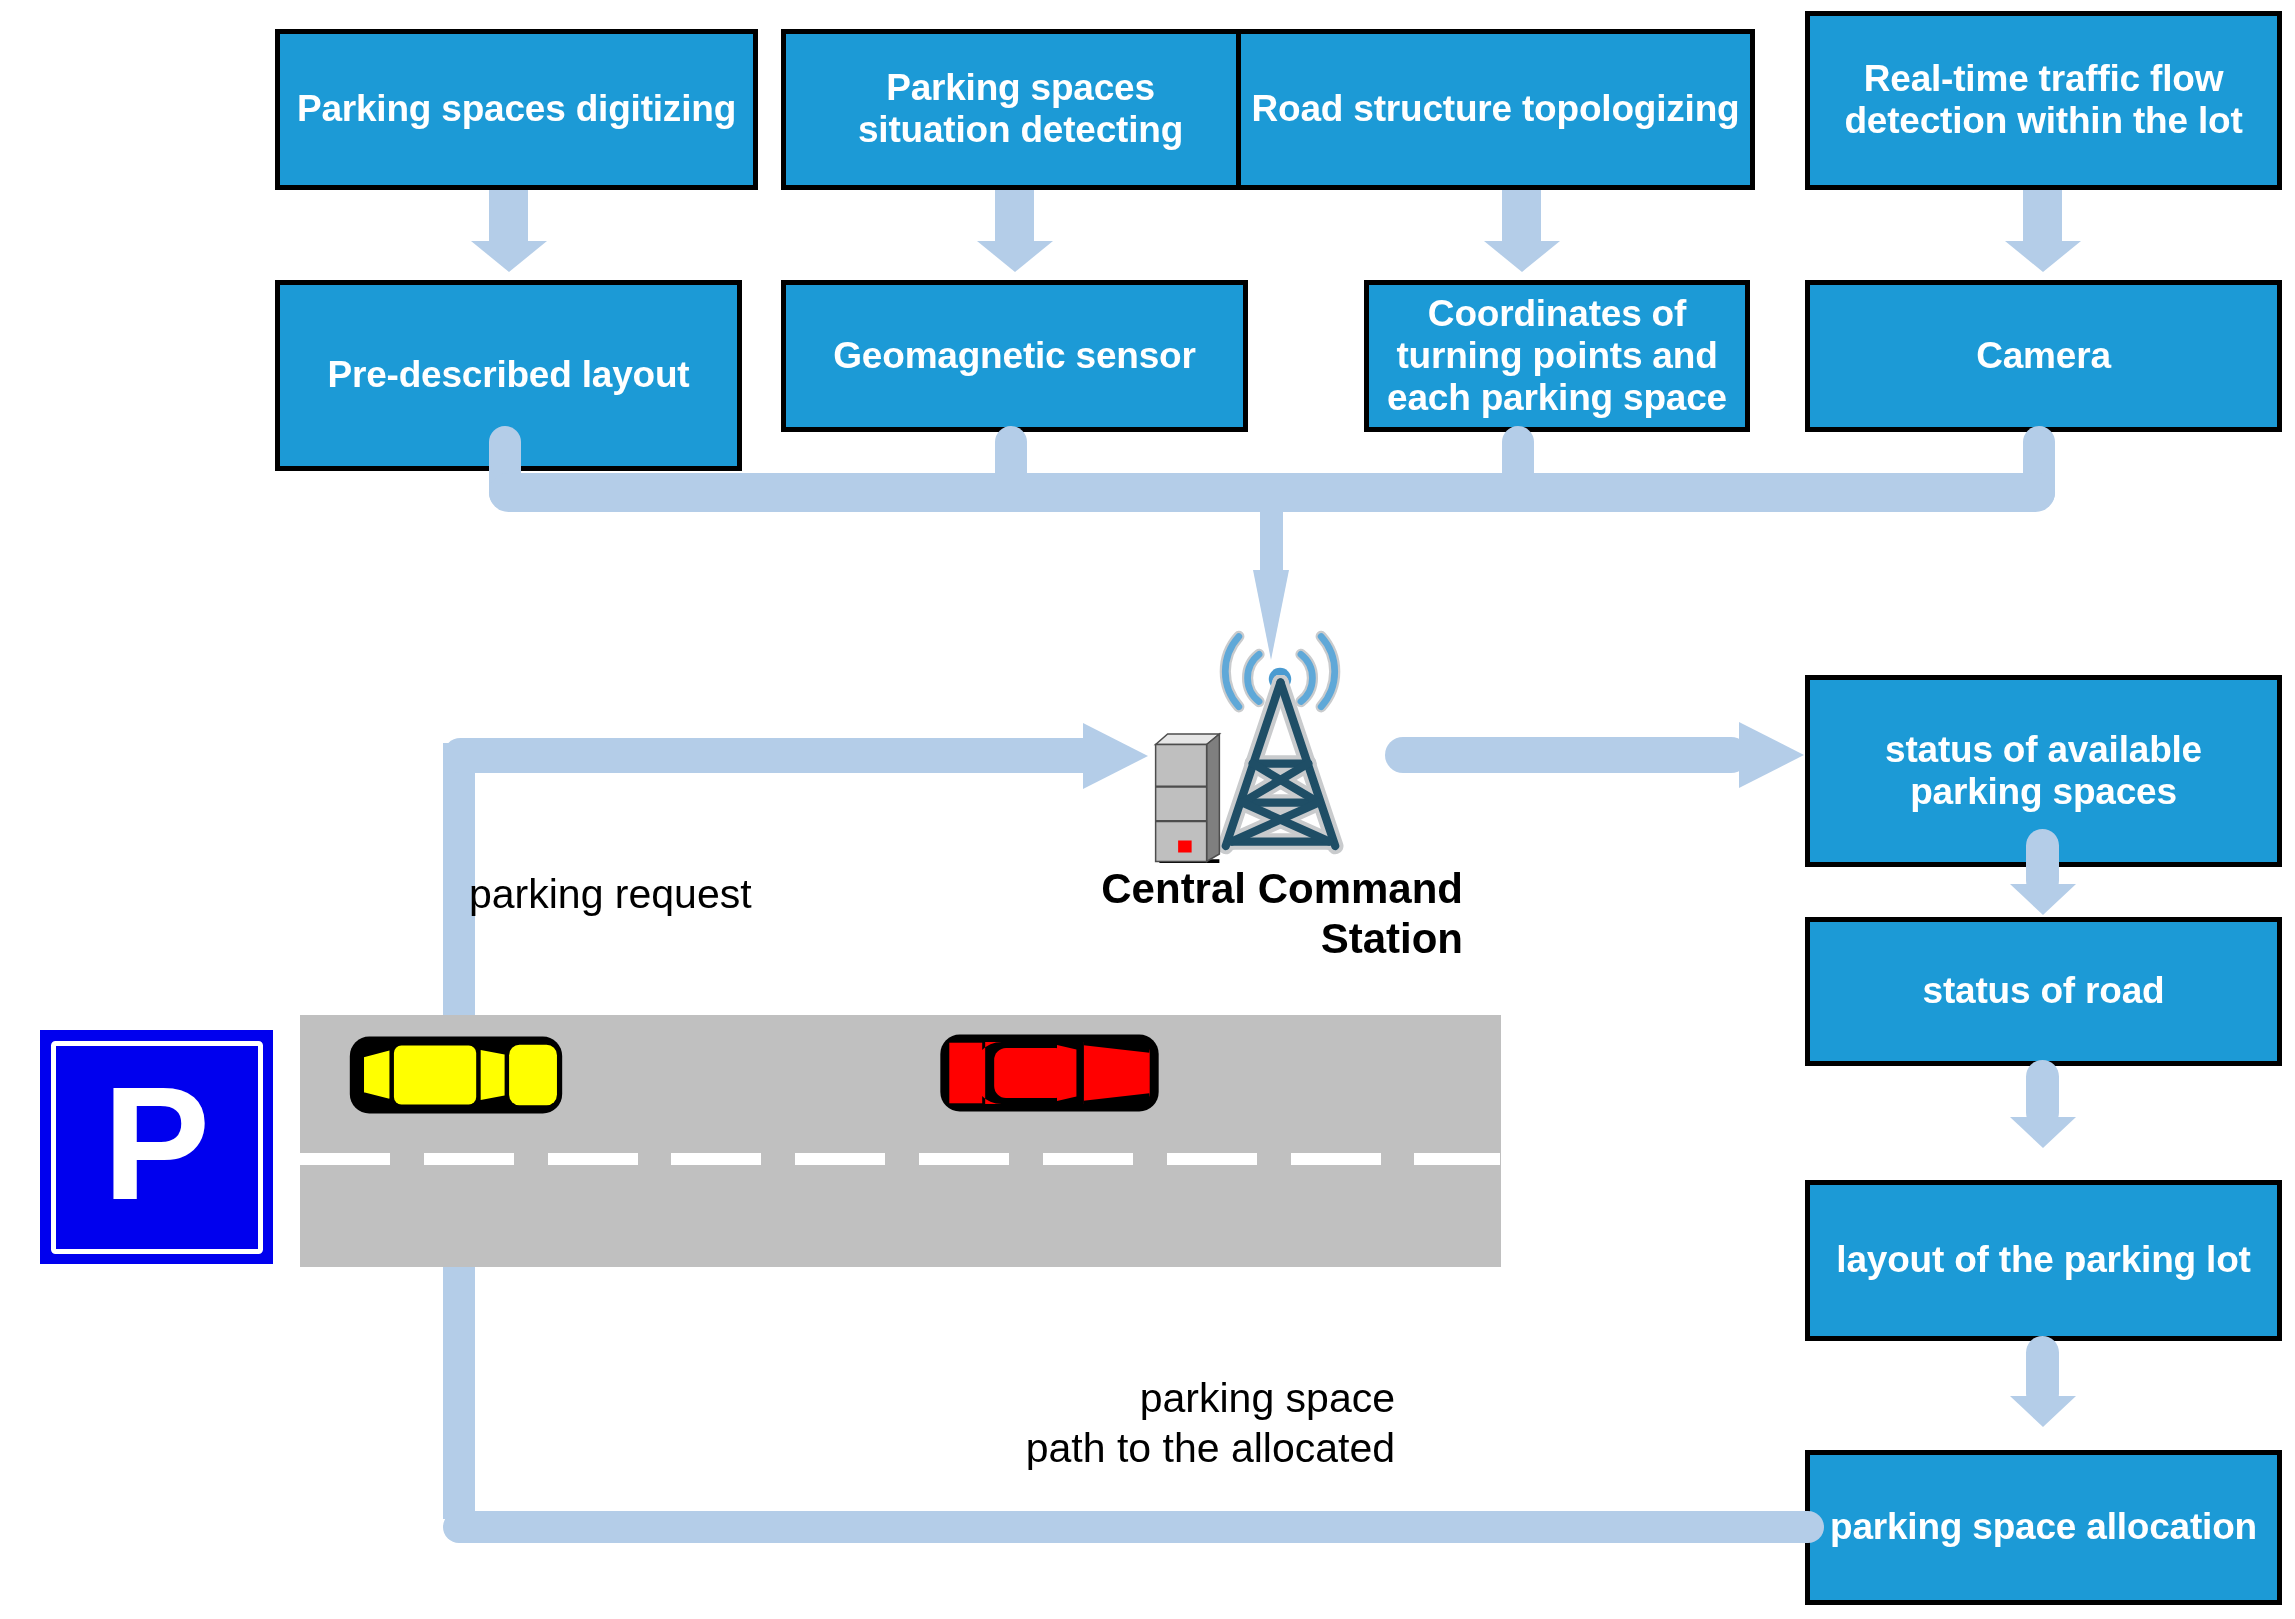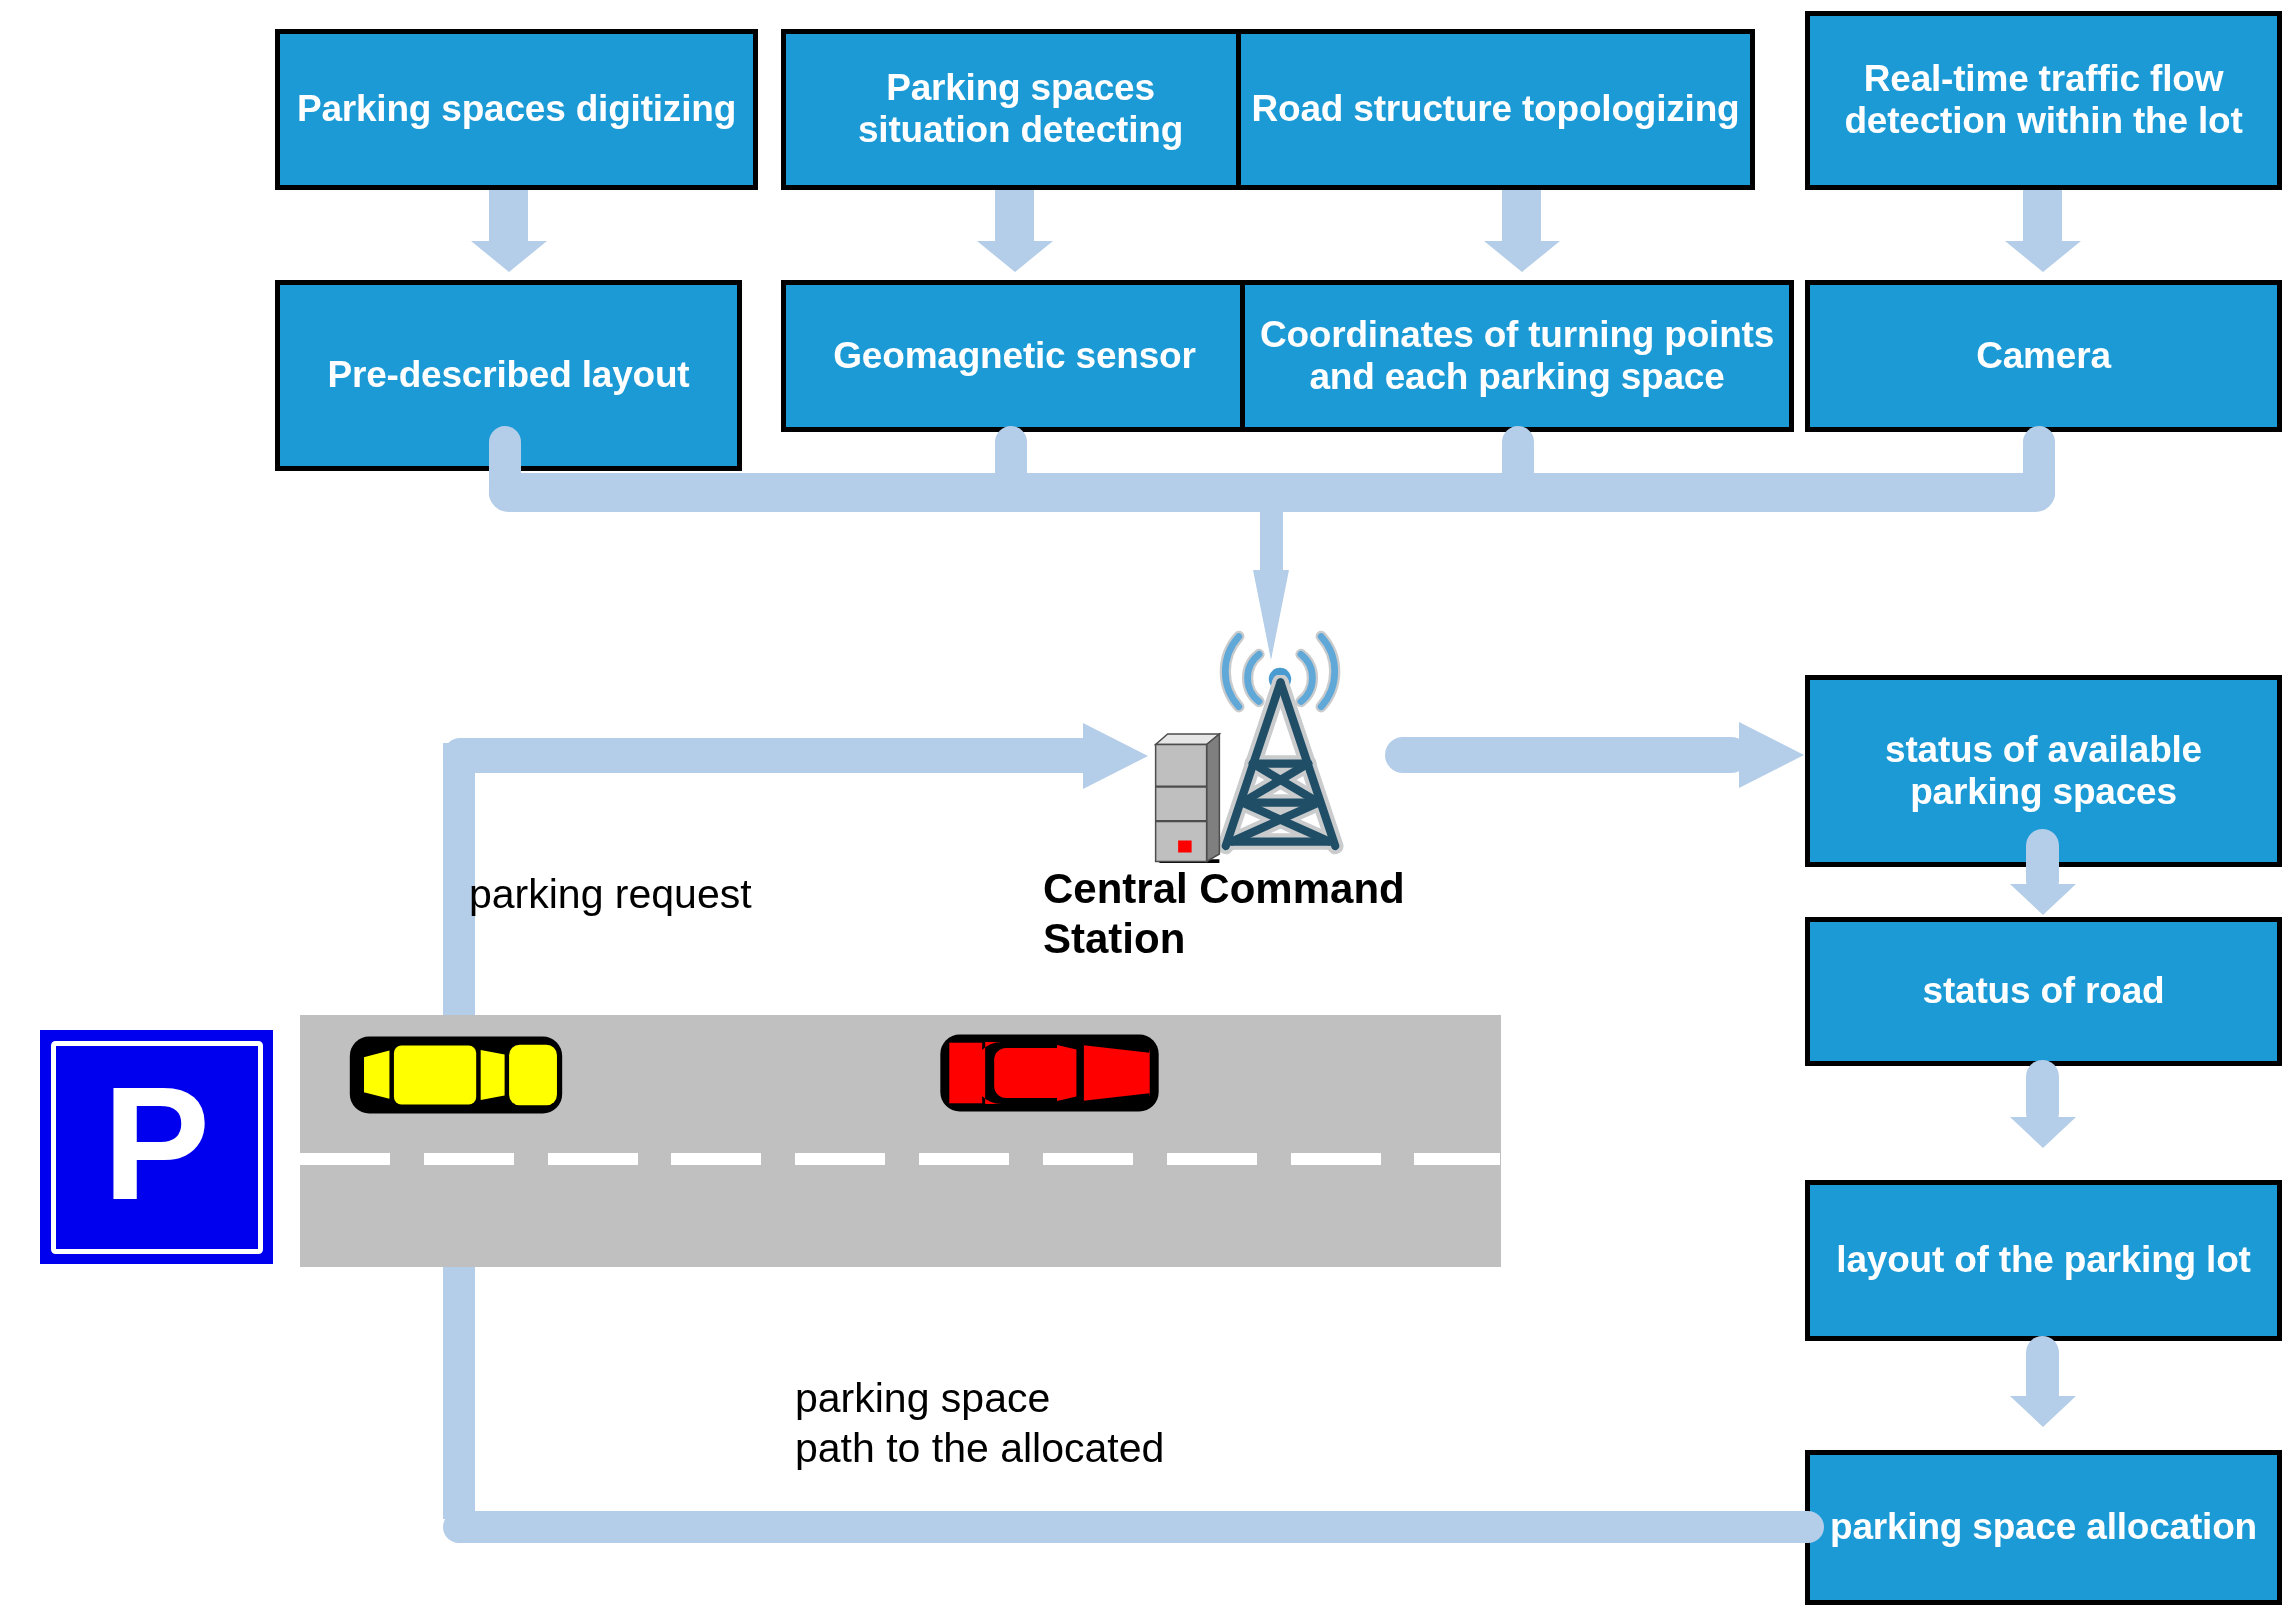--- a/index.html
+++ b/index.html
@@ -7,21 +7,21 @@
        font-family:"Liberation Sans","DejaVu Sans",sans-serif;}
   #stage{position:absolute;left:0;top:0;width:2295px;height:1619px;}
 
   .nodebox{position:absolute;box-sizing:border-box;background:#1C9AD6;
            border:5.3px solid #000;display:flex;align-items:center;
            justify-content:center;text-align:center;color:#fff;
            font-weight:bold;line-height:1.14;letter-spacing:-0.2px;}
   .nodebox span{display:block;padding:0 7.5px;}
 
   .plain{position:absolute;color:#000;font-weight:normal;line-height:1.2;
-         text-align:left;}
+         text-align:right;}
   .bold{font-weight:bold;}
 
   
   .lb{position:absolute;background:#B4CDE8;}
   .lbr{position:absolute;background:#B4CDE8;border-radius:30px;}
   .tri-down{position:absolute;width:0;height:0;border-left-style:solid;
             border-right-style:solid;border-top:solid #B4CDE8;
             border-left-color:transparent;border-right-color:transparent;}
   .tri-up{position:absolute;width:0;height:0;border-left-style:solid;
           border-right-style:solid;border-bottom:solid #B4CDE8;
@@ -78,21 +78,21 @@
   <div class="tri-down" style="left:2005px;top:241px;border-left-width:38px;border-right-width:38px;border-top-width:31.5px;"></div>
 
   <div class="nodebox" style="left:275px;top:280px;width:467px;height:191px;font-size:37px;">
     <span>Pre-described layout</span>
   </div>
 
   <div class="nodebox" style="left:781px;top:280px;width:467px;height:152px;font-size:37px;">
     <span>Geomagnetic sensor</span>
   </div>
 
-  <div class="nodebox" style="left:1240px;top:280px;width:554px;height:152px;font-size:37px;">
+  <div class="nodebox" style="left:1364px;top:280px;width:386px;height:152px;font-size:37px;">
     <span>Coordinates of turning points and each parking space</span>
   </div>
 
   <div class="nodebox" style="left:1805px;top:280px;width:477px;height:152px;font-size:37px;">
     <span>Camera</span>
   </div>
 
   <div class="lbr" style="left:489px;top:426px;width:31.5px;height:83px;"></div>
   <div class="lbr" style="left:995px;top:426px;width:31.5px;height:83px;"></div>
   <div class="lbr" style="left:1502px;top:426px;width:31.5px;height:83px;"></div>

